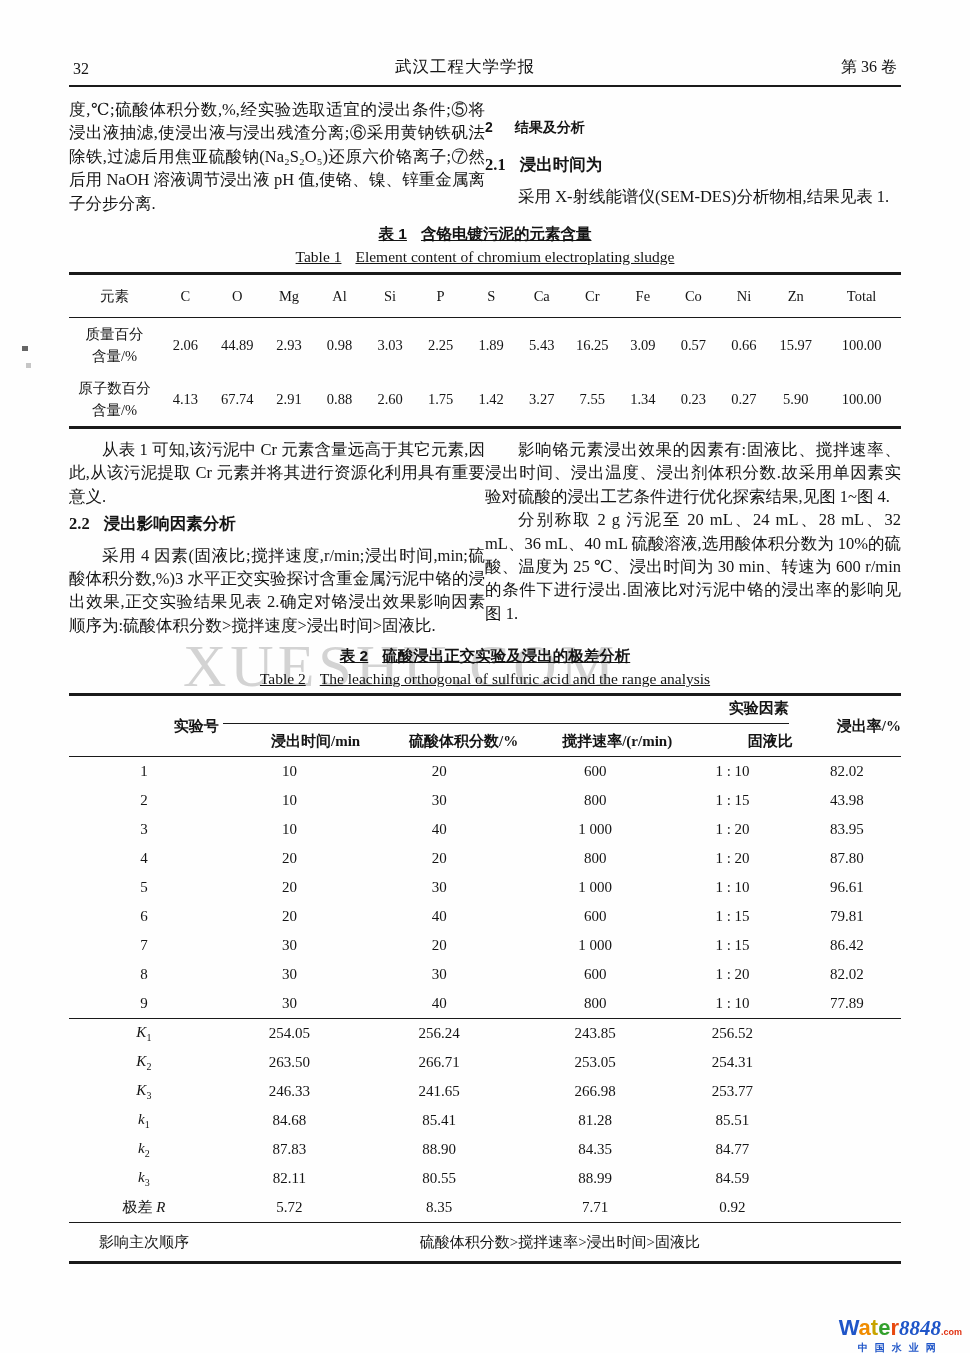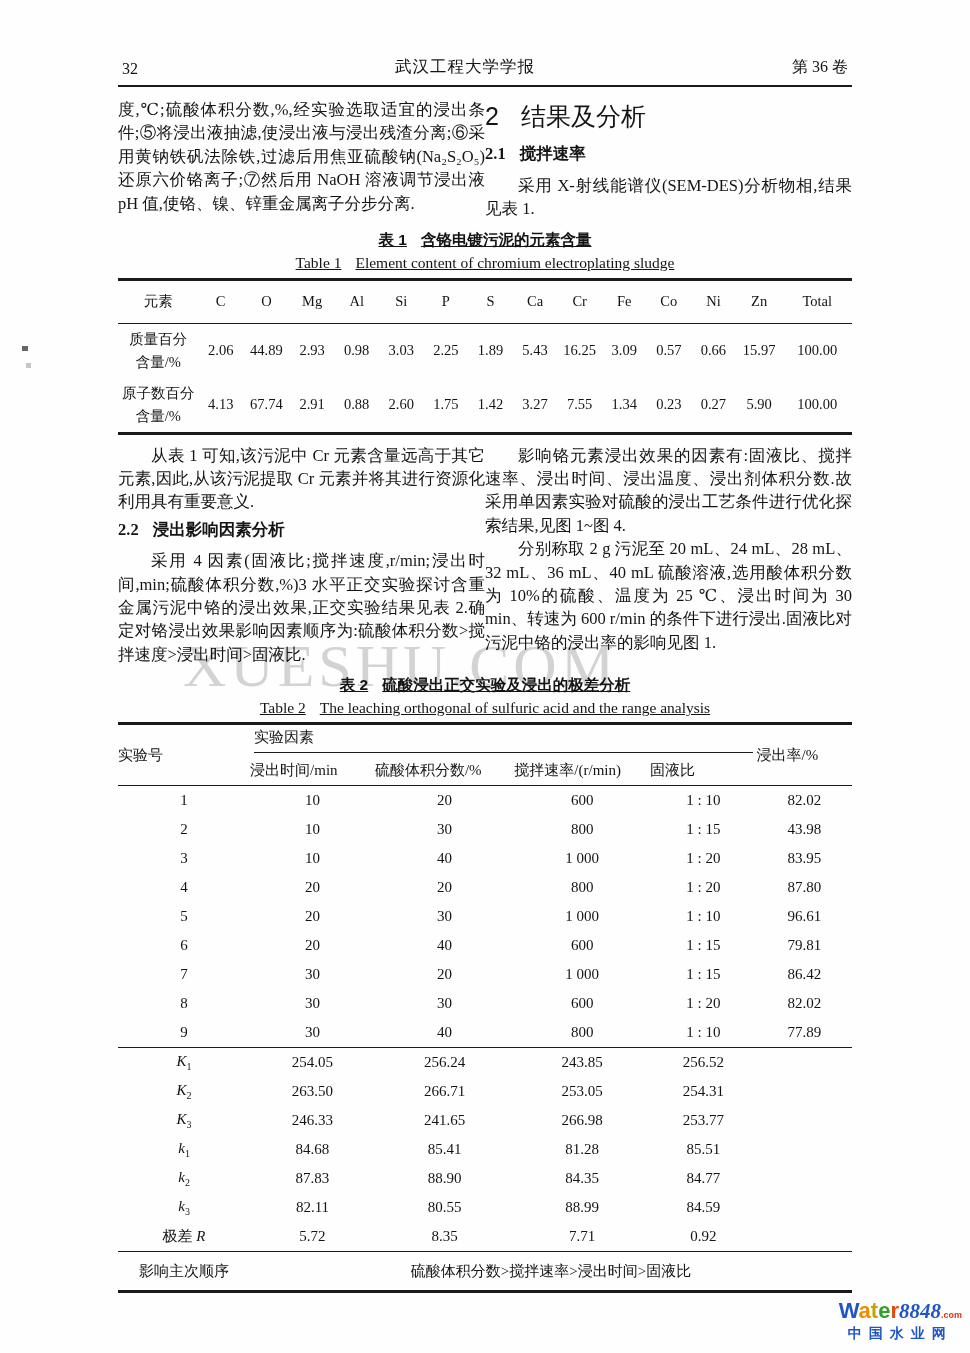--- a/index.html
+++ b/index.html
@@ -1,68 +1,68 @@
 <!DOCTYPE html>
 <html><head>
 <meta charset="utf-8">
 <style>
   html,body{margin:0;padding:0;background:#888;}
   .page{width:970px;height:1353px;background:#fefefe;position:relative;overflow:hidden;
         font-family:"Liberation Serif","DejaVu Serif",serif;color:#141414;margin:0 auto;}
-  .content{position:relative;z-index:2;padding:0 118px;}
+  .content{position:relative;z-index:2;padding:0 69px;}
   
   .pagehead{display:flex;justify-content:space-between;align-items:flex-end;
             padding:56px 4px 7px 4px;border-bottom:2px solid #1a1a1a;font-size:16px;}
   .pagehead .jt{font-size:16.5px;letter-spacing:1px;}
   
   .cols{display:flex;margin-top:11px;}
   .col{flex:1;min-width:0;font-size:16.5px;line-height:23.4px;text-align:justify;}
   p{margin:0;text-indent:2em;}
   p.noindent{text-indent:0;}
-  .sec-h{font-family:"Liberation Sans","DejaVu Sans",sans-serif;font-weight:normal;
-         font-size:25px;margin:7px 0 14px 0;}
+  .sec-h{font-family:"Liberation Sans","DejaVu Sans",sans-serif;font-weight:bold;
+         font-size:14px;margin:18px 0 14px 0;}
   .sec-h .num{margin-right:22px;}
   .sub-h{font-family:"Liberation Sans","DejaVu Sans",sans-serif;font-weight:bold;
          font-size:16.5px;margin:4px 0 8px 0;}
   .sub-h .num{font-family:"Liberation Serif",serif;margin-right:14px;}
   
   .cap{text-align:center;margin-top:9px;text-decoration:underline;}
   .cap .zh{font-family:"Liberation Sans","DejaVu Sans",sans-serif;font-weight:bold;font-size:15.5px;}
   .cap .zh .capnum{margin-right:14px;}
   .cap .en{font-size:15.5px;margin-top:3px;}
   .cap .en .capnum{margin-right:14px;}
   
   table{width:100%;border-collapse:collapse;table-layout:fixed;}
   .t1{border-top:3px solid #1a1a1a;border-bottom:3px solid #1a1a1a;font-size:14.5px;margin-top:6px;}
   .t1 th{font-weight:normal;height:40px;border-bottom:1.5px solid #1a1a1a;text-align:center;}
   .t1 td{text-align:center;height:54px;padding:0;}
   .t1 .rlab{line-height:1.55;font-size:14.5px;}
   .t2{border-top:3px solid #1a1a1a;border-bottom:3px solid #1a1a1a;font-size:15px;margin-top:5px;}
-  .t2 th{font-weight:normal;text-align:left;padding:0;}
+  .t2 th{font-weight:bold;text-align:right;padding:0;}
   .t2 thead th{border-bottom:1.5px solid #1a1a1a;}
   .t2 .ghead{height:28px;border-bottom:none;vertical-align:bottom;padding-bottom:2px;}
   .t2 .ghead .gline{border-bottom:1.2px solid #1a1a1a;padding-bottom:5px;margin:0 4px;}
   .t2 .shead th{height:30px;vertical-align:middle;}
   .t2 td{text-align:center;height:29px;padding:0;}
   .t2 tr.lastdata td{border-bottom:1.2px solid #1a1a1a;}
   .t2 .statlab i{font-family:"Liberation Serif",serif;}
   .t2 .statlab sub{font-size:10px;}
   .t2 tr.order td{border-top:1.2px solid #1a1a1a;height:38px;}
   
   .watermark{position:absolute;left:183px;top:636px;z-index:1;
              font-family:"Liberation Serif","DejaVu Serif",serif;
              font-size:60px;color:#c9c9c9;opacity:.8;letter-spacing:4px;
              white-space:nowrap;line-height:1;}
   
-  .logo{position:absolute;right:8px;bottom:13px;z-index:3;text-align:center;line-height:1;}
+  .logo{position:absolute;right:8px;bottom:0;z-index:3;text-align:center;line-height:1;}
   .logo-top{font-family:"Liberation Sans","DejaVu Sans",sans-serif;font-weight:bold;font-size:22px;}
   .logo-top .lnum{font-style:italic;font-family:"Liberation Serif",serif;font-size:21px;}
   .logo-top .lcom{font-size:9px;vertical-align:baseline;font-weight:bold;}
   .logo-cn{font-family:"Liberation Sans","DejaVu Sans",sans-serif;font-weight:bold;
-           font-size:14px;letter-spacing:7px;margin-top:4px;}
+           font-size:10px;letter-spacing:7px;margin-top:4px;}
   
   .speck{position:absolute;z-index:2;background:#666;}
   .speck.s1{left:22px;top:346px;width:6px;height:5px;}
   .speck.s2{left:26px;top:363px;width:5px;height:5px;background:#c6c6c6;}
 </style>
 </head>
 <body>
 
 <div class="page">
 
@@ -80,21 +80,21 @@
 
     <div class="cols">
       <div class="col">
         <p class="noindent">度,℃;硫酸体积分数,%,经实验选取适宜的浸出条件;⑤将浸出液抽滤,使浸出液与浸出残渣分离;⑥采用黄钠铁矾法除铁,过滤后用焦亚硫酸钠(Na₂S₂O₅)还原六价铬离子;⑦然后用 NaOH 溶液调节浸出液 pH 值,使铬、镍、锌重金属离子分步分离.</p>
       </div>
       <div class="col">
         <div class="sec-h">
           <span class="num">2</span><span>结果及分析</span>
         </div>
         <div class="sub-h">
-          <span class="num">2.1</span><span>搅拌速率</span>
+          <span class="num">2.1</span><span>浸出时间为</span>
         </div>
         <p>采用 X-射线能谱仪(SEM-DES)分析物相,结果见表 1.</p>
       </div>
     </div>
 
     <div class="cap">
       <div class="zh">
         <span class="capnum">表 1</span><span>含铬电镀污泥的元素含量</span>
       </div>
       <div class="en">

